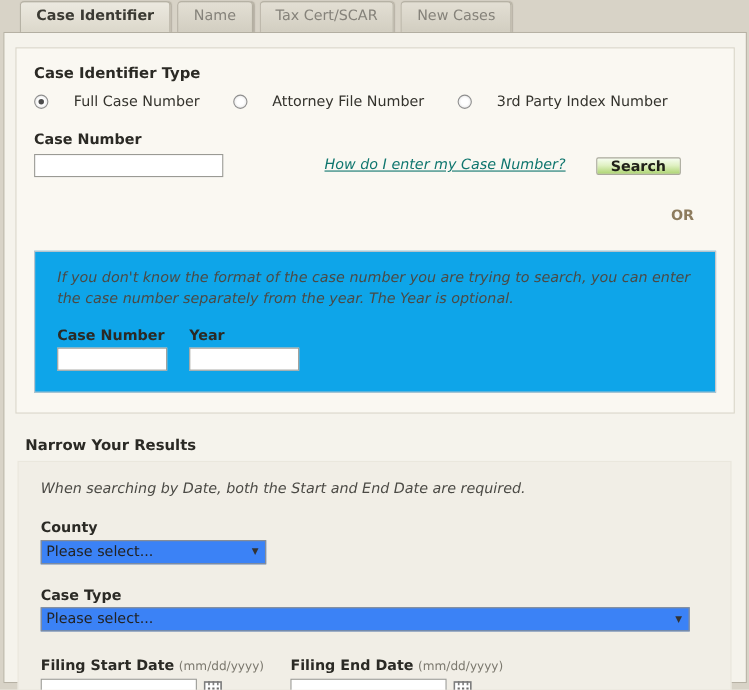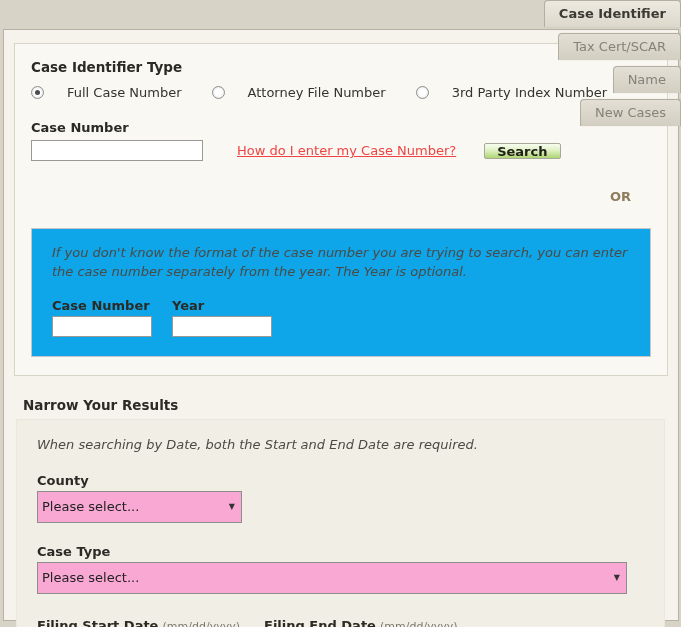--- a/index.html
+++ b/index.html
@@ -3,21 +3,21 @@
 <meta charset="utf-8">
 <style>
   html,body{margin:0;padding:0;}
   body{
     width:681px;height:627px;overflow:hidden;
     background:#d8d3c7;
     font-family:"DejaVu Sans","Liberation Sans",sans-serif;
     font-size:13px;color:#34332d;
   }
   
-  .tabs{display:flex;align-items:flex-end;height:29px;padding-left:18px;gap:6px;flex-direction:column;}
+  .tabs{display:flex;align-items:flex-end;height:29px;padding-left:18px;gap:6px;}
   .tab{
     box-sizing:border-box;height:28px;line-height:26px;padding:0 14px;
     border:1px solid #b3aea1;border-bottom:none;border-radius:4px 4px 0 0;
     background:linear-gradient(#e3dfd4,#d2cec1);
     color:#85827a;cursor:pointer;white-space:nowrap;
     box-shadow:1px 0 1px rgba(120,115,100,.35);
   }
   .tab.checked{
     background:linear-gradient(#ecE9e0,#dcd8cb);
     color:#3b3a33;font-weight:bold;
@@ -47,21 +47,21 @@
   }
   .field-label{font-weight:bold;font-size:13px;color:#2b2a25;}
   .cn-label{margin-top:20px;}
   .cn-row{display:flex;align-items:center;margin-top:5px;}
   .text-input{
     box-sizing:border-box;height:21px;border:1px solid #9a9a94;background:#fff;
     font-family:inherit;font-size:12px;padding:0 4px;
   }
   .cn-input{width:172px;}
   .help-link{
-    margin-left:34px;color:#ef4444;text-decoration:underline;
+    margin-left:92px;color:#0f766e;font-style:italic;text-decoration:underline;
     cursor:pointer;white-space:nowrap;
   }
   .green-btn{
     margin-left:28px;box-sizing:border-box;height:16px;padding:0 12px;
     border:1px solid #a9a99b;border-radius:2px;
     background:linear-gradient(#f6fdf0,#e0f1c3 45%,#aed573);
     font-family:inherit;font-size:13px;font-weight:bold;color:#21211a;
     cursor:pointer;
   }
   .or-divider{display:flex;align-items:flex-end;margin:26px 10px 0 10px;flex-direction:column;}
@@ -78,44 +78,44 @@
   .fb-input{width:100px;}
   
   .narrow-heading{font-weight:bold;font-size:13.5px;color:#2b2a25;margin:21px 0 6px 19px;}
   .narrow-box{
     box-sizing:border-box;margin:0 13px 0 12px;background:#f1eee6;
     border:1px solid #eae7dd;padding:17px 0 26px 20px;
   }
   .note{font-style:italic;color:#4b4a45;}
   .county-label,.casetype-label{margin-top:21px;}
   .select{
-    box-sizing:border-box;height:32px;margin-top:3px;
-    border:1px solid #8e8e8e;background:#f9a8d4;
+    box-sizing:border-box;height:22px;margin-top:3px;
+    border:1px solid #8e8e8e;background:#3b82f6;
     display:flex;align-items:center;justify-content:space-between;
     padding:0 6px 0 4px;cursor:pointer;
   }
   .select .sel-text{font-size:13px;color:#222;}
   .select .caret{font-size:8px;color:#333;}
   .county-select{width:205px;}
   .casetype-select{width:590px;}
   .dates-row{display:flex;margin-top:24px;gap:24px;}
   .date-label{white-space:nowrap;}
   .date-label .lbl{font-weight:bold;font-size:13px;color:#2b2a25;}
   .date-label .hint{font-size:11px;color:#7c796f;}
   .date-input-row{display:flex;align-items:center;gap:6px;margin-top:4px;}
   .date-input{width:142px;}
   .cal{display:inline-flex;cursor:pointer;}
 </style>
 </head>
 <body>
 
 <div class="tabs">
   <div class="tab checked">Case Identifier</div>
+  <div class="tab">Name</div>
   <div class="tab">Tax Cert/SCAR</div>
-  <div class="tab">Name</div>
   <div class="tab">New Cases</div>
 </div>
 
 <div class="panel">
 
   <div class="top-box">
     <div class="section-heading">Case Identifier Type</div>
 
     <div class="radio-row">
       <label class="radio-item">

